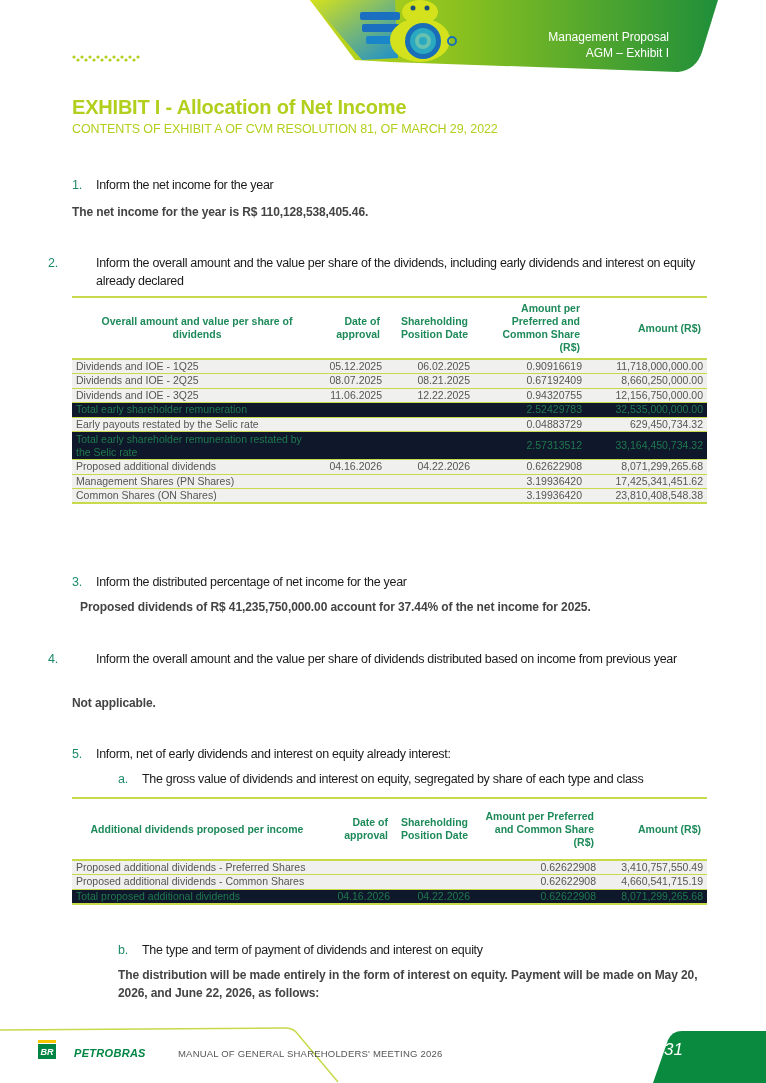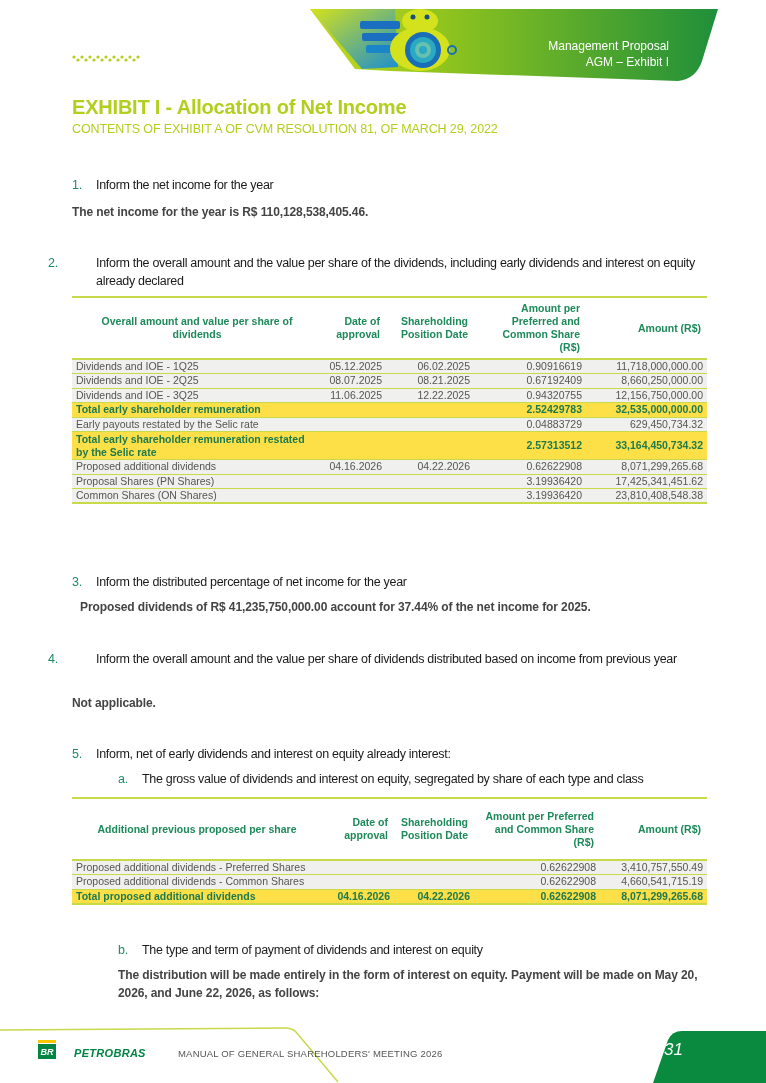--- a/index.html
+++ b/index.html
@@ -1,20 +1,20 @@
 <!DOCTYPE html>
 <html><head>
 <meta charset="utf-8">
 <style>
   * { box-sizing: border-box; margin: 0; padding: 0; }
   html, body { width: 766px; height: 1083px; background: #ffffff; overflow: hidden; }
   body { position: relative; font-family: "Liberation Sans", "DejaVu Sans", sans-serif; color: #3a3a3a; }
 
   
-  .banner { position: absolute; left: 0; top: 9px; width: 766px; height: 80px; }
+  .banner { position: absolute; left: 0; top: 0; width: 766px; height: 80px; }
   .banner svg { position: absolute; left: 0; top: 0; }
   .banner-text { position: absolute; right: 97px; top: 29px; text-align: right; color: #ffffff; font-size: 12px; line-height: 16px; }
   .dots { position: absolute; left: 72px; top: 53px; }
 
   .exhibit-title { position: absolute; left: 72px; top: 96px; font-size: 20px; font-weight: bold; color: #b3cf1e; letter-spacing: -0.2px; }
   .exhibit-sub { position: absolute; left: 72px; top: 122px; font-size: 12.5px; color: #b3cf1e; letter-spacing: -0.1px; }
 
   .q { position: absolute; left: 72px; font-size: 12.5px; color: #1a1a1a; letter-spacing: -0.3px; line-height: 18px; }
   .q .num { color: #1e8a6a; display: inline-block; width: 24px; }
   .q .txt { display: inline; }
@@ -22,21 +22,21 @@
   .p { position: absolute; left: 72px; font-size: 12px; color: #444; line-height: 18px; letter-spacing: -0.1px; font-weight: bold; }
 
   
   table { position: absolute; border-collapse: collapse; font-size: 10.5px; color: #555; }
   .t1 { left: 72px; top: 296px; width: 635px; }
   .t2 { left: 72px; top: 797px; width: 635px; }
   table th { color: #1e8a5a; font-weight: bold; font-size: 10.5px; line-height: 13px; padding: 4px 6px; vertical-align: middle; }
   table thead tr { border-top: 2px solid #c8d94a; border-bottom: 2px solid #c8d94a; }
   table td { padding: 0 4px; height: 14.5px; line-height: 13px; border-bottom: 1px solid #c8d94a; white-space: nowrap; }
   table tbody tr.shade td { background: #f0f0ee; margin-top: 32px; }
-  table tbody tr.total td { color: #1e7a4e; font-weight: bold; background: #fde047; }
+  table tbody tr.total td { color: #1e7a4e; font-weight: normal; background: #0f172a; }
   table tbody tr.tall td { height: 28px; white-space: normal; }
   table tbody tr:last-child td { border-bottom: 2px solid #c8d94a; }
   .r { text-align: right; }
   .c { text-align: center; }
   .l { text-align: left; }
 
   
   .footer { position: absolute; left: 0; top: 1020px; width: 766px; height: 63px; }
   .footer svg { position: absolute; left: 0; top: 0; }
   .logo { position: absolute; left: 38px; top: 1044px; display: flex; align-items: flex-end; gap: 18px; }
@@ -171,21 +171,21 @@
         <td class="r">33,164,450,734.32</td>
       </tr>
       <tr class="shade">
         <td class="l">Proposed additional dividends</td>
         <td class="r">04.16.2026</td>
         <td class="r">04.22.2026</td>
         <td class="r">0.62622908</td>
         <td class="r">8,071,299,265.68</td>
       </tr>
       <tr class="shade">
-        <td class="l">Proposal Shares (PN Shares)</td>
+        <td class="l">Management Shares (PN Shares)</td>
         <td class="r"></td>
         <td class="r"></td>
         <td class="r">3.19936420</td>
         <td class="r">17,425,341,451.62</td>
       </tr>
       <tr class="shade">
         <td class="l">Common Shares (ON Shares)</td>
         <td class="r"></td>
         <td class="r"></td>
         <td class="r">3.19936420</td>
@@ -207,21 +207,21 @@
 <div class="q" style="top:745px;">
   <span class="num">5.</span><span class="txt">Inform, net of early dividends and interest on equity already interest:</span>
 </div>
 <div class="q" style="top:770px; left:118px;">
   <span class="num">a.</span><span class="txt">The gross value of dividends and interest on equity, segregated by share of each type and class</span>
 </div>
 
 <table class="t2">
   <thead>
     <tr>
-      <th class="c" style="width:250px; height:62px;">Additional previous proposed per share</th>
+      <th class="c" style="width:250px; height:62px;">Additional dividends proposed per income</th>
       <th class="r" style="width:72px;">Date of approval</th>
       <th class="r" style="width:80px;">Shareholding Position Date</th>
       <th class="r" style="width:126px;">Amount per Preferred and Common Share (R$)</th>
       <th class="r" style="width:107px;">Amount (R$)</th>
     </tr>
   </thead>
   <tbody id="t2body">
       <tr class="shade">
         <td class="l">Proposed additional dividends - Preferred Shares</td>
         <td class="r"></td>

